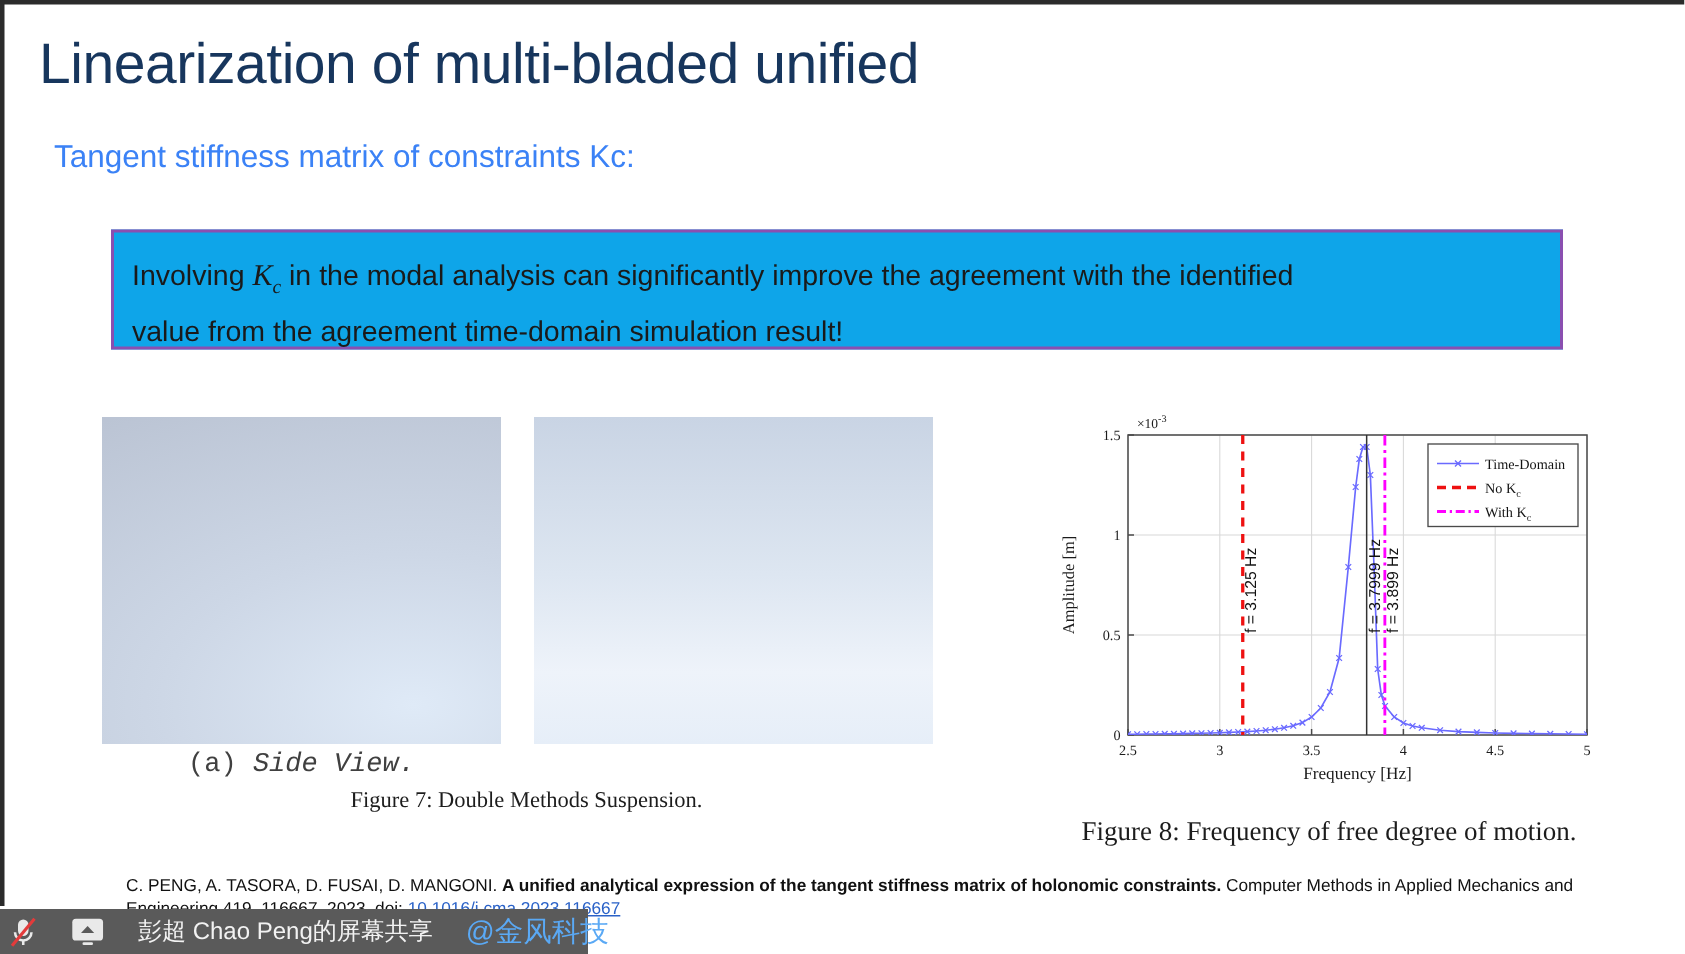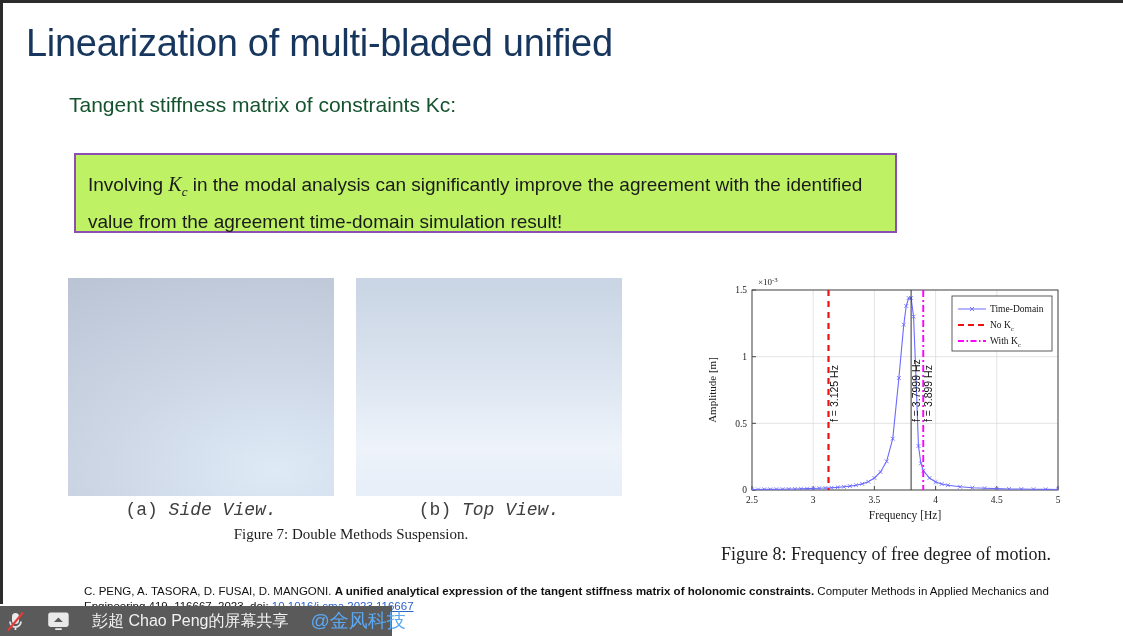--- a/index.html
+++ b/index.html
@@ -11,27 +11,27 @@
   .top-border{position:absolute;left:0;top:0;width:1123px;height:3px;background:#2b2b2b;}
   .left-border{position:absolute;left:0;top:0;width:3px;height:604px;background:#2b2b2b;}
 
   
   .title{
     position:absolute;left:26px;top:22px;
     font-size:38px;color:#17365d;letter-spacing:-0.3px;white-space:nowrap;
   }
   .subtitle{
     position:absolute;left:36px;top:93px;
-    font-size:21px;color:#14532d;white-space:nowrap;margin-left:33px;
+    font-size:21px;color:#3b82f6;white-space:nowrap;
   }
 
   
   .callout{
-    position:absolute;left:74px;top:153px;width:823px;height:80px;
-    background:#bef264;border:2px solid #8a4fb0;box-sizing:border-box;
+    position:absolute;left:74px;top:153px;width:968px;height:80px;
+    background:#0ea5e9;border:2px solid #8a4fb0;box-sizing:border-box;
   }
   .callout p{
     margin:0;padding:0;color:#1a1a1a;font-size:19px;line-height:46px;
     white-space:nowrap;
   }
   .callout .l1{position:absolute;left:12px;top:6px;}
   .callout .l2{position:absolute;left:12px;top:44px;}
   .kc{font-family:"Liberation Serif", serif;font-style:italic;font-size:20px;}
   .kc sub{font-size:13px;font-style:italic;}
 
@@ -216,24 +216,20 @@
           <rect x="122" y="134" width="16" height="12" rx="3"></rect>
           <rect x="101" y="150" width="15" height="22" rx="2"></rect>
           <circle cx="136" cy="55" r="6" fill="#9a9a9a"></circle>
         </g>
       </svg>
     </div>
 
     <div class="cap-sub a">
       <span class="lbl">(a)</span>
       <span class="it">Side View.</span>
-    </div>
-    <div class="cap-sub b">
-      <span class="lbl">(b)</span>
-      <span class="it">Top View.</span>
     </div>
 
     <div class="fig7cap">Figure 7: Double Methods Suspension.</div>
   </div>
 
   <div class="fig8">
     <div class="plotwrap">
       <svg id="chart-svg" width="372" height="262" viewBox="0 0 372 262">
           <line x1="52" y1="218" x2="358" y2="218" stroke="#d8d8d8" stroke-width="0.7"></line>
           <line x1="52" y1="151.33333333333334" x2="358" y2="151.33333333333334" stroke="#d8d8d8" stroke-width="0.7"></line>

